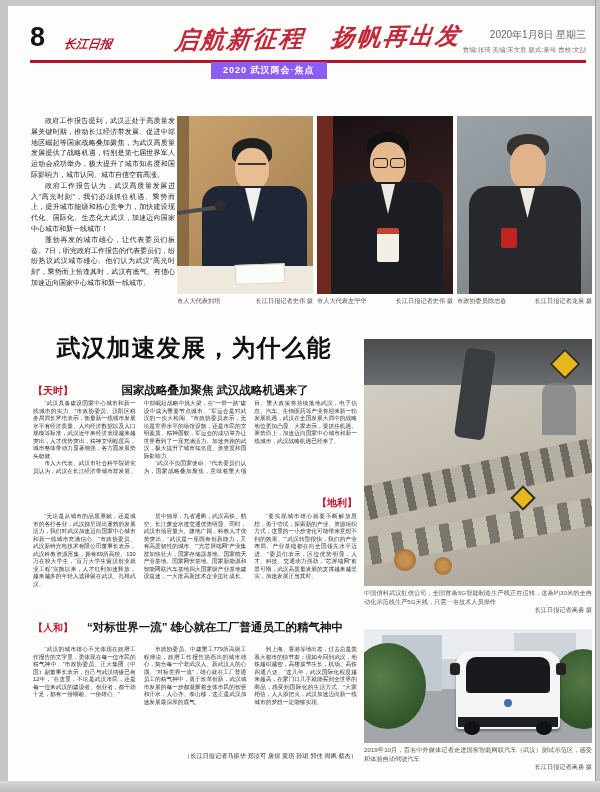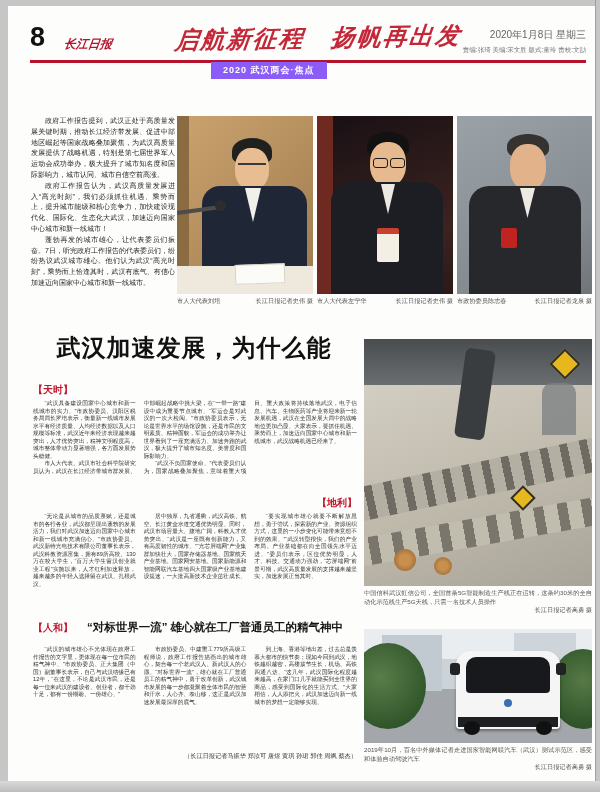--- a/index.html
+++ b/index.html
@@ -110,20 +110,21 @@
   </div>
   <div class="cap" style="left:457px;top:297px;width:135px;">
     <span>市政协委员陈志春</span>
     <span>长江日报记者龙泉 摄</span>
   </div>
 
   <div class="feature-title">武汉加速发展，为什么能</div>
 
   <div class="sec-head" style="top:383px;">
     <span class="sec-tag">【天时】</span>
+    <span class="sec-title">国家战略叠加聚焦  武汉战略机遇来了</span>
   </div>
   <div class="cols" style="top:400px;height:93px;">
     <p>“武汉具备建设国家中心城市和新一线城市的实力。”市政协委员、汉阳区税务局局长罗培表示，衡量新一线城市发展水平有经济质量、人均经济数据以及人口规模等标准，武汉近年来经济表现越来越突出，人才优势突出，精神文明程度高，城市整体带动力显著增强，各方面发展势头稳健。</p>
     <p>市人大代表、武汉市社会科学院研究员认为，武汉在长江经济带城市群发展、中部崛起战略中挑大梁，在“一带一路”建设中成为重要节点城市。“军运会是对武汉的一次大检阅。”市政协委员表示，无论是世界水平的场馆设施，还是市民的文明素质、精神面貌，军运会的成功举办让世界看到了一座充满活力、加速奔跑的武汉，极大提升了城市知名度、美誉度和国际影响力。</p>
     <p>“武汉不负国家使命。”代表委员们认为，国家战略叠加聚焦，意味着重大项目、重大政策将持续落地武汉，电子信息、汽车、生物医药等产业将迎来新一轮发展机遇，武汉在全国发展大局中的战略地位更加凸显。大家表示，要抓住机遇、乘势而上，加速迈向国家中心城市和新一线城市，武汉战略机遇已经来了。</p>
   </div>
 
   <div class="sec-head" style="top:496px;flex-direction:column;">
     <span class="sec-tag">【地利】</span>
   </div>

